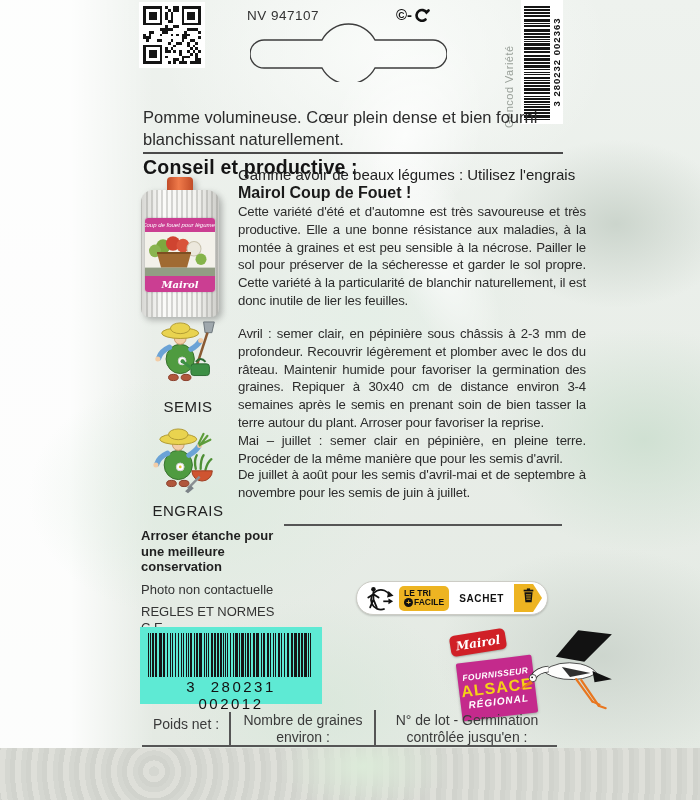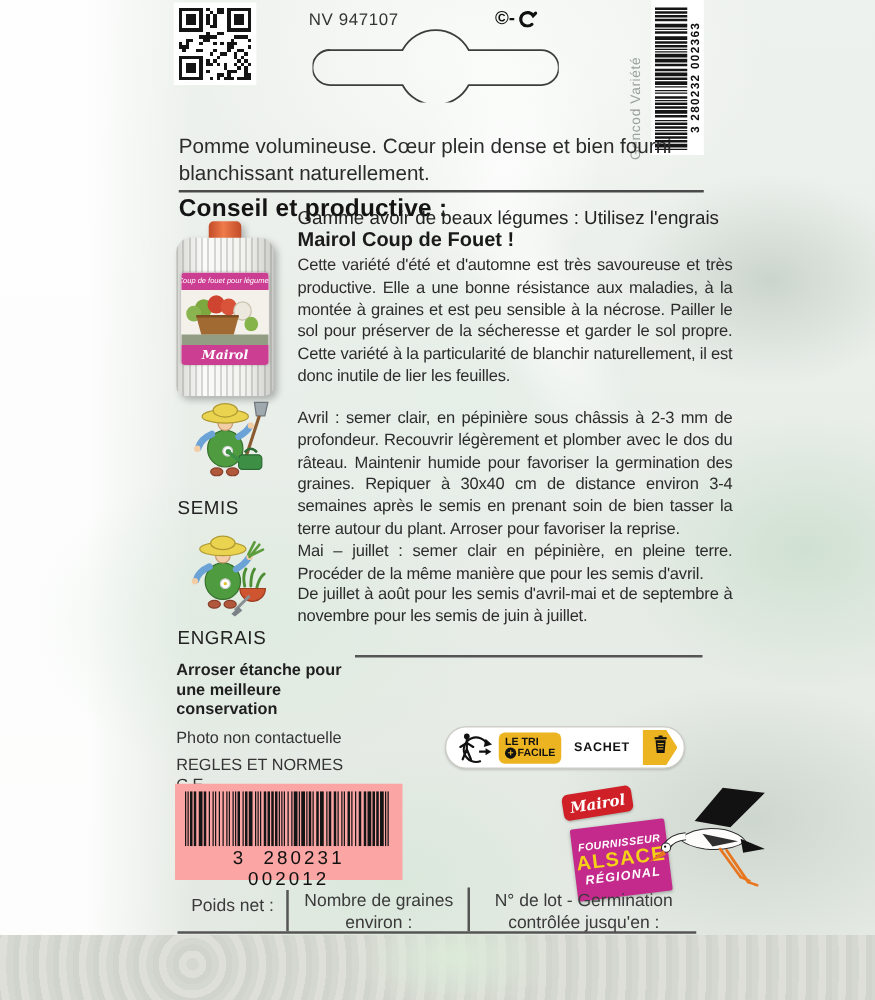--- a/index.html
+++ b/index.html
@@ -61,21 +61,21 @@
   .veg{flex:1;display:block;width:100%;}
   .band.bot{height:16px;display:flex;align-items:center;justify-content:center;}
   .mairol-script{font-family:"DejaVu Serif",serif;font-style:italic;font-weight:bold;}
   .band.bot .mairol-script{font-size:10px;}
   
   .promo{left:238px;top:166px;width:348px;}
   .promo1{font-size:15px;white-space:nowrap;color:#222;}
   .promo2{font-size:16px;font-weight:bold;color:#1a1a1a;margin-top:1px;}
   .conseil-body{left:238px;top:203px;width:348px;}
   
-  .picto{text-align:left;width:92px;}
+  .picto{text-align:center;width:92px;}
   .picto.semis{left:142px;top:320px;}
   .picto.recolte{left:142px;top:428px;}
   .picto svg{display:block;margin:0 auto;}
   .picto-label{font-size:15px;letter-spacing:.5px;color:#222;margin-top:2px;}
   .semis-text{left:238px;top:325px;width:348px;}
   .recolte-text{left:238px;top:466px;width:348px;}
   .rule2{left:284px;top:524px;width:278px;height:1.5px;background:#555;}
   
   .fleft{left:141px;top:528px;width:155px;}
   .fl-bold{font-weight:bold;font-size:13px;line-height:15.5px;color:#1f1f1f;}
@@ -87,21 +87,21 @@
   .pill{left:356px;top:581px;width:192px;height:34px;background:#fff;border:1px solid #ccccc5;border-radius:19px;
         display:flex;align-items:center;gap:4px;padding:0 5px 0 8px;box-sizing:border-box;box-shadow:0 1px 2px rgba(0,0,0,.18);}
   .tri-box{background:#edb422;border-radius:5px;padding:3px 5px;font-size:8.5px;font-weight:bold;line-height:9.5px;color:#111;white-space:nowrap;}
   .plus{display:inline-block;background:#111;color:#edb422;border-radius:50%;width:9px;height:9px;line-height:9px;
         text-align:center;font-size:8px;margin-right:1px;}
   .sachet-lbl{flex:1;text-align:center;font-size:10px;font-weight:bold;letter-spacing:.6px;color:#111;}
   .chev{width:28px;height:28px;background:#edb422;clip-path:polygon(0 0,68% 0,100% 50%,68% 100%,0 100%);
         display:flex;flex-direction:column;align-items:center;justify-content:center;flex:none;}
   .bac-txt{font-size:3px;color:#edb422;line-height:3px;text-align:center;width:14px;overflow:hidden;}
   
-  .bc-b{left:140px;top:627px;width:182px;height:77px;background:#fca5a5;box-sizing:border-box;padding:6px 8px 0;}
+  .bc-b{left:140px;top:627px;width:182px;height:77px;background:#5eead4;box-sizing:border-box;padding:6px 8px 0;}
   .bc-b .bars{height:44px;}
   .bc-b-digits{font-size:15px;letter-spacing:2.5px;word-spacing:7px;text-align:center;color:#111;margin-top:1px;}
   
   .company{left:322px;top:636px;width:140px;text-align:center;font-style:italic;font-weight:bold;color:#1b1b1b;
            font-size:12.5px;line-height:15.5px;}
   .mairol-tag{left:450px;top:632px;width:56px;height:21px;background:#d02027;border-radius:5px;transform:rotate(-9deg);
            display:flex;align-items:center;justify-content:center;color:#fff;box-shadow:0 1px 2px rgba(0,0,0,.25);}
   .mairol-tag .mairol-script{font-size:12px;}
   .badge{left:459px;top:659px;width:76px;height:58px;background:#c42a8c;transform:rotate(-7deg);border-radius:2px;
          display:flex;flex-direction:column;align-items:center;justify-content:center;color:#fff;

